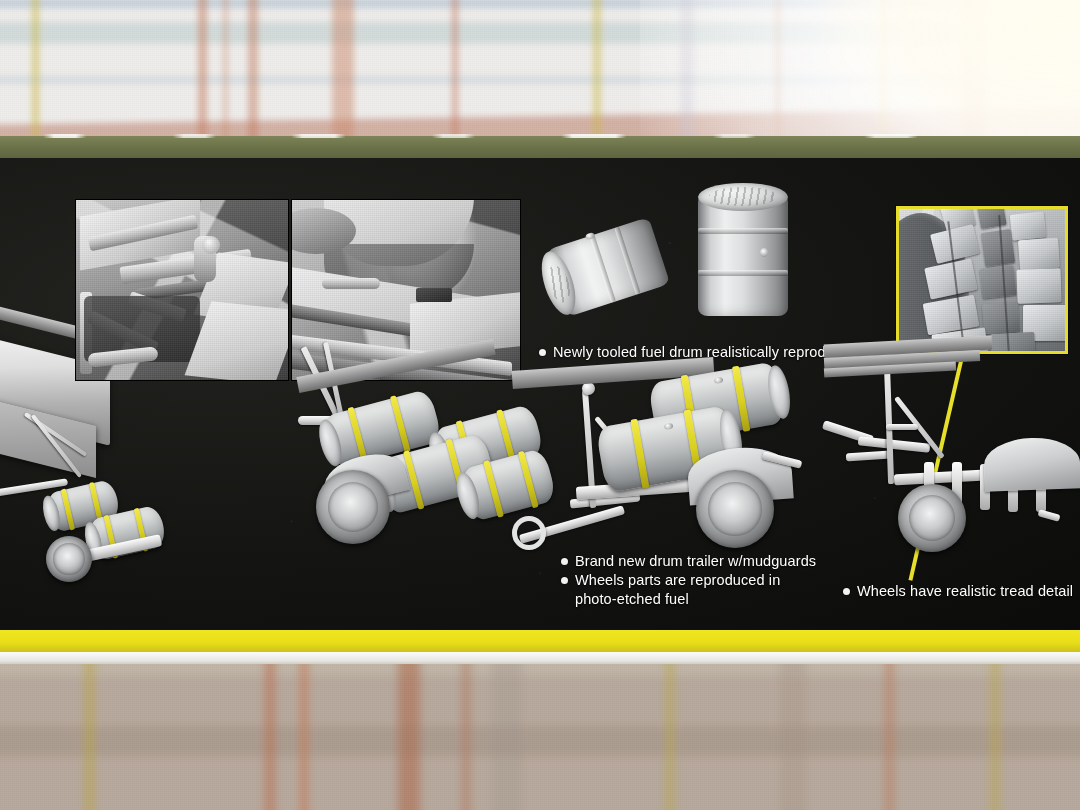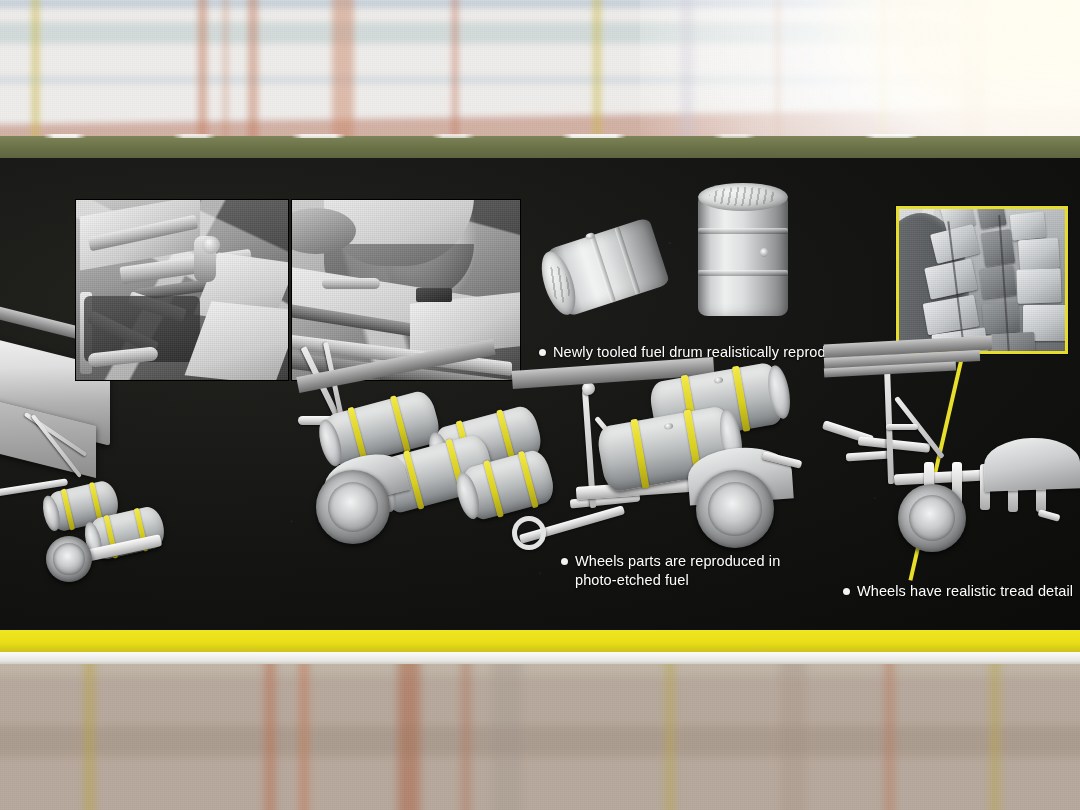--- a/index.html
+++ b/index.html
@@ -506,20 +506,24 @@
         <div class="fender" style="left:176px;top:84px;width:104px;height:54px;transform:rotate(-4deg);"></div>
         <div class="wheel" style="left:184px;top:106px;width:78px;height:78px;">
           <div class="wheel-tread"></div>
         </div>
         <div class="frame-bar" style="left:250px;top:92px;width:40px;height:8px;transform:rotate(14deg);"></div>
       </div>
 
       <div class="caption" style="left:560px;top:394px;">
         <div class="cap-line">
           <span class="bul"></span>
+          <span>Brand new drum trailer w/mudguards</span>
+        </div>
+        <div class="cap-line">
+          <span class="bul"></span>
           <span>Wheels parts are reproduced in</span>
         </div>
         <div class="cap-line noBullet">
           <span>photo-etched fuel</span>
         </div>
       </div>
 
       <div class="mdl" style="left:824px;top:182px;width:256px;height:220px;">
 
         <div class="frame-bar" style="left:-2px;top:88px;width:52px;height:9px;transform:rotate(18deg);"></div>

